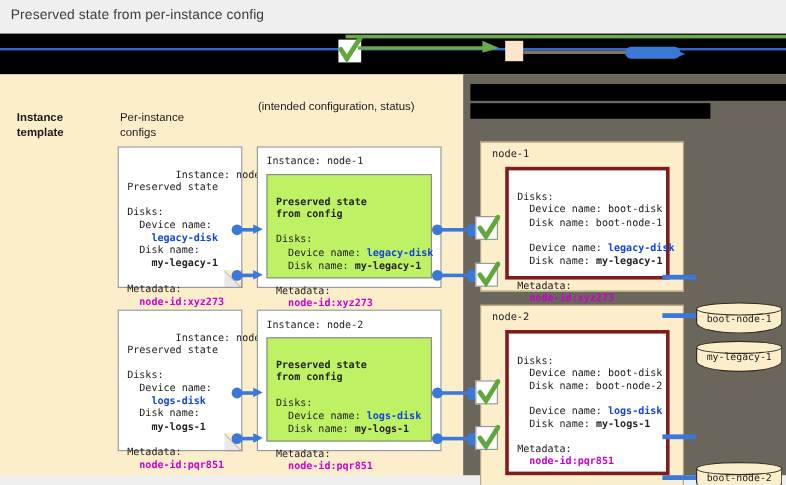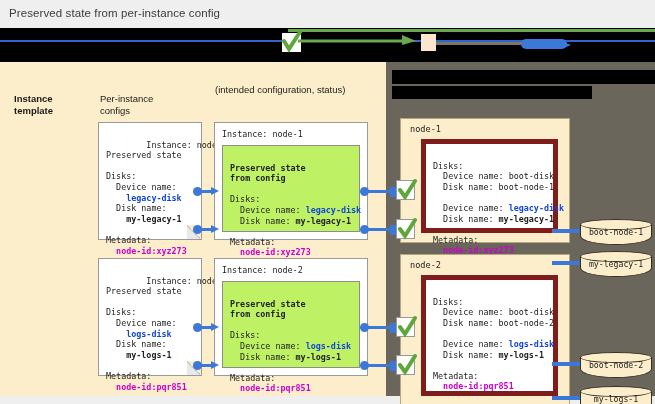--- a/index.html
+++ b/index.html
@@ -65,24 +65,24 @@
              border:1px solid #8d8d8d;box-sizing:border-box;background:#bef264;}
   .inner-pad{position:absolute;left:7px;top:6px;}
 
   
   .nodebox{position:absolute;background:#fdeecb;border:1px solid #b3a882;box-sizing:border-box;}
   .n1{left:400px;top:56px;width:170px;height:125px;}
   .n2{left:400px;top:192px;width:170px;height:152px;}
   .nodebox .title{position:absolute;left:9px;top:5px;
         font-family:"DejaVu Sans Mono","Liberation Mono",monospace;font-size:8.6px;color:#222;}
   .nodebox .inner{position:absolute;left:20px;top:20px;right:11px;bottom:9px;
-        background:#fff;border:5px solid #7f1d1d;box-sizing:border-box;padding-left:18px;}
-
-  
-  .disk{position:absolute;width:72px;height:26px;}
+        background:#fff;border:3px solid #7f1d1d;box-sizing:border-box;padding-left:18px;}
+
+  
+  .disk{position:absolute;width:72px;height:26px;margin-top:33px;}
   .disk .body{position:absolute;left:0;top:5px;width:72px;height:21px;background:#fdeecb;
               border:1.4px solid #332f25;border-top:none;border-radius:0 0 36px 36px/0 0 9px 9px;
               box-sizing:border-box;}
   .disk .top{position:absolute;left:0;top:0;width:72px;height:11px;background:#fdeecb;
              border:1.4px solid #332f25;border-radius:50%;box-sizing:border-box;}
   .disk .lbl{position:absolute;left:0;top:8px;width:72px;text-align:center;
              font-family:"DejaVu Sans Mono","Liberation Mono",monospace;font-size:8.2px;color:#222;}
   .d1{left:580px;top:157px;} .d2{left:580px;top:189px;}
   .d3{left:580px;top:290px;} .d4{left:580px;top:324px;}
 

